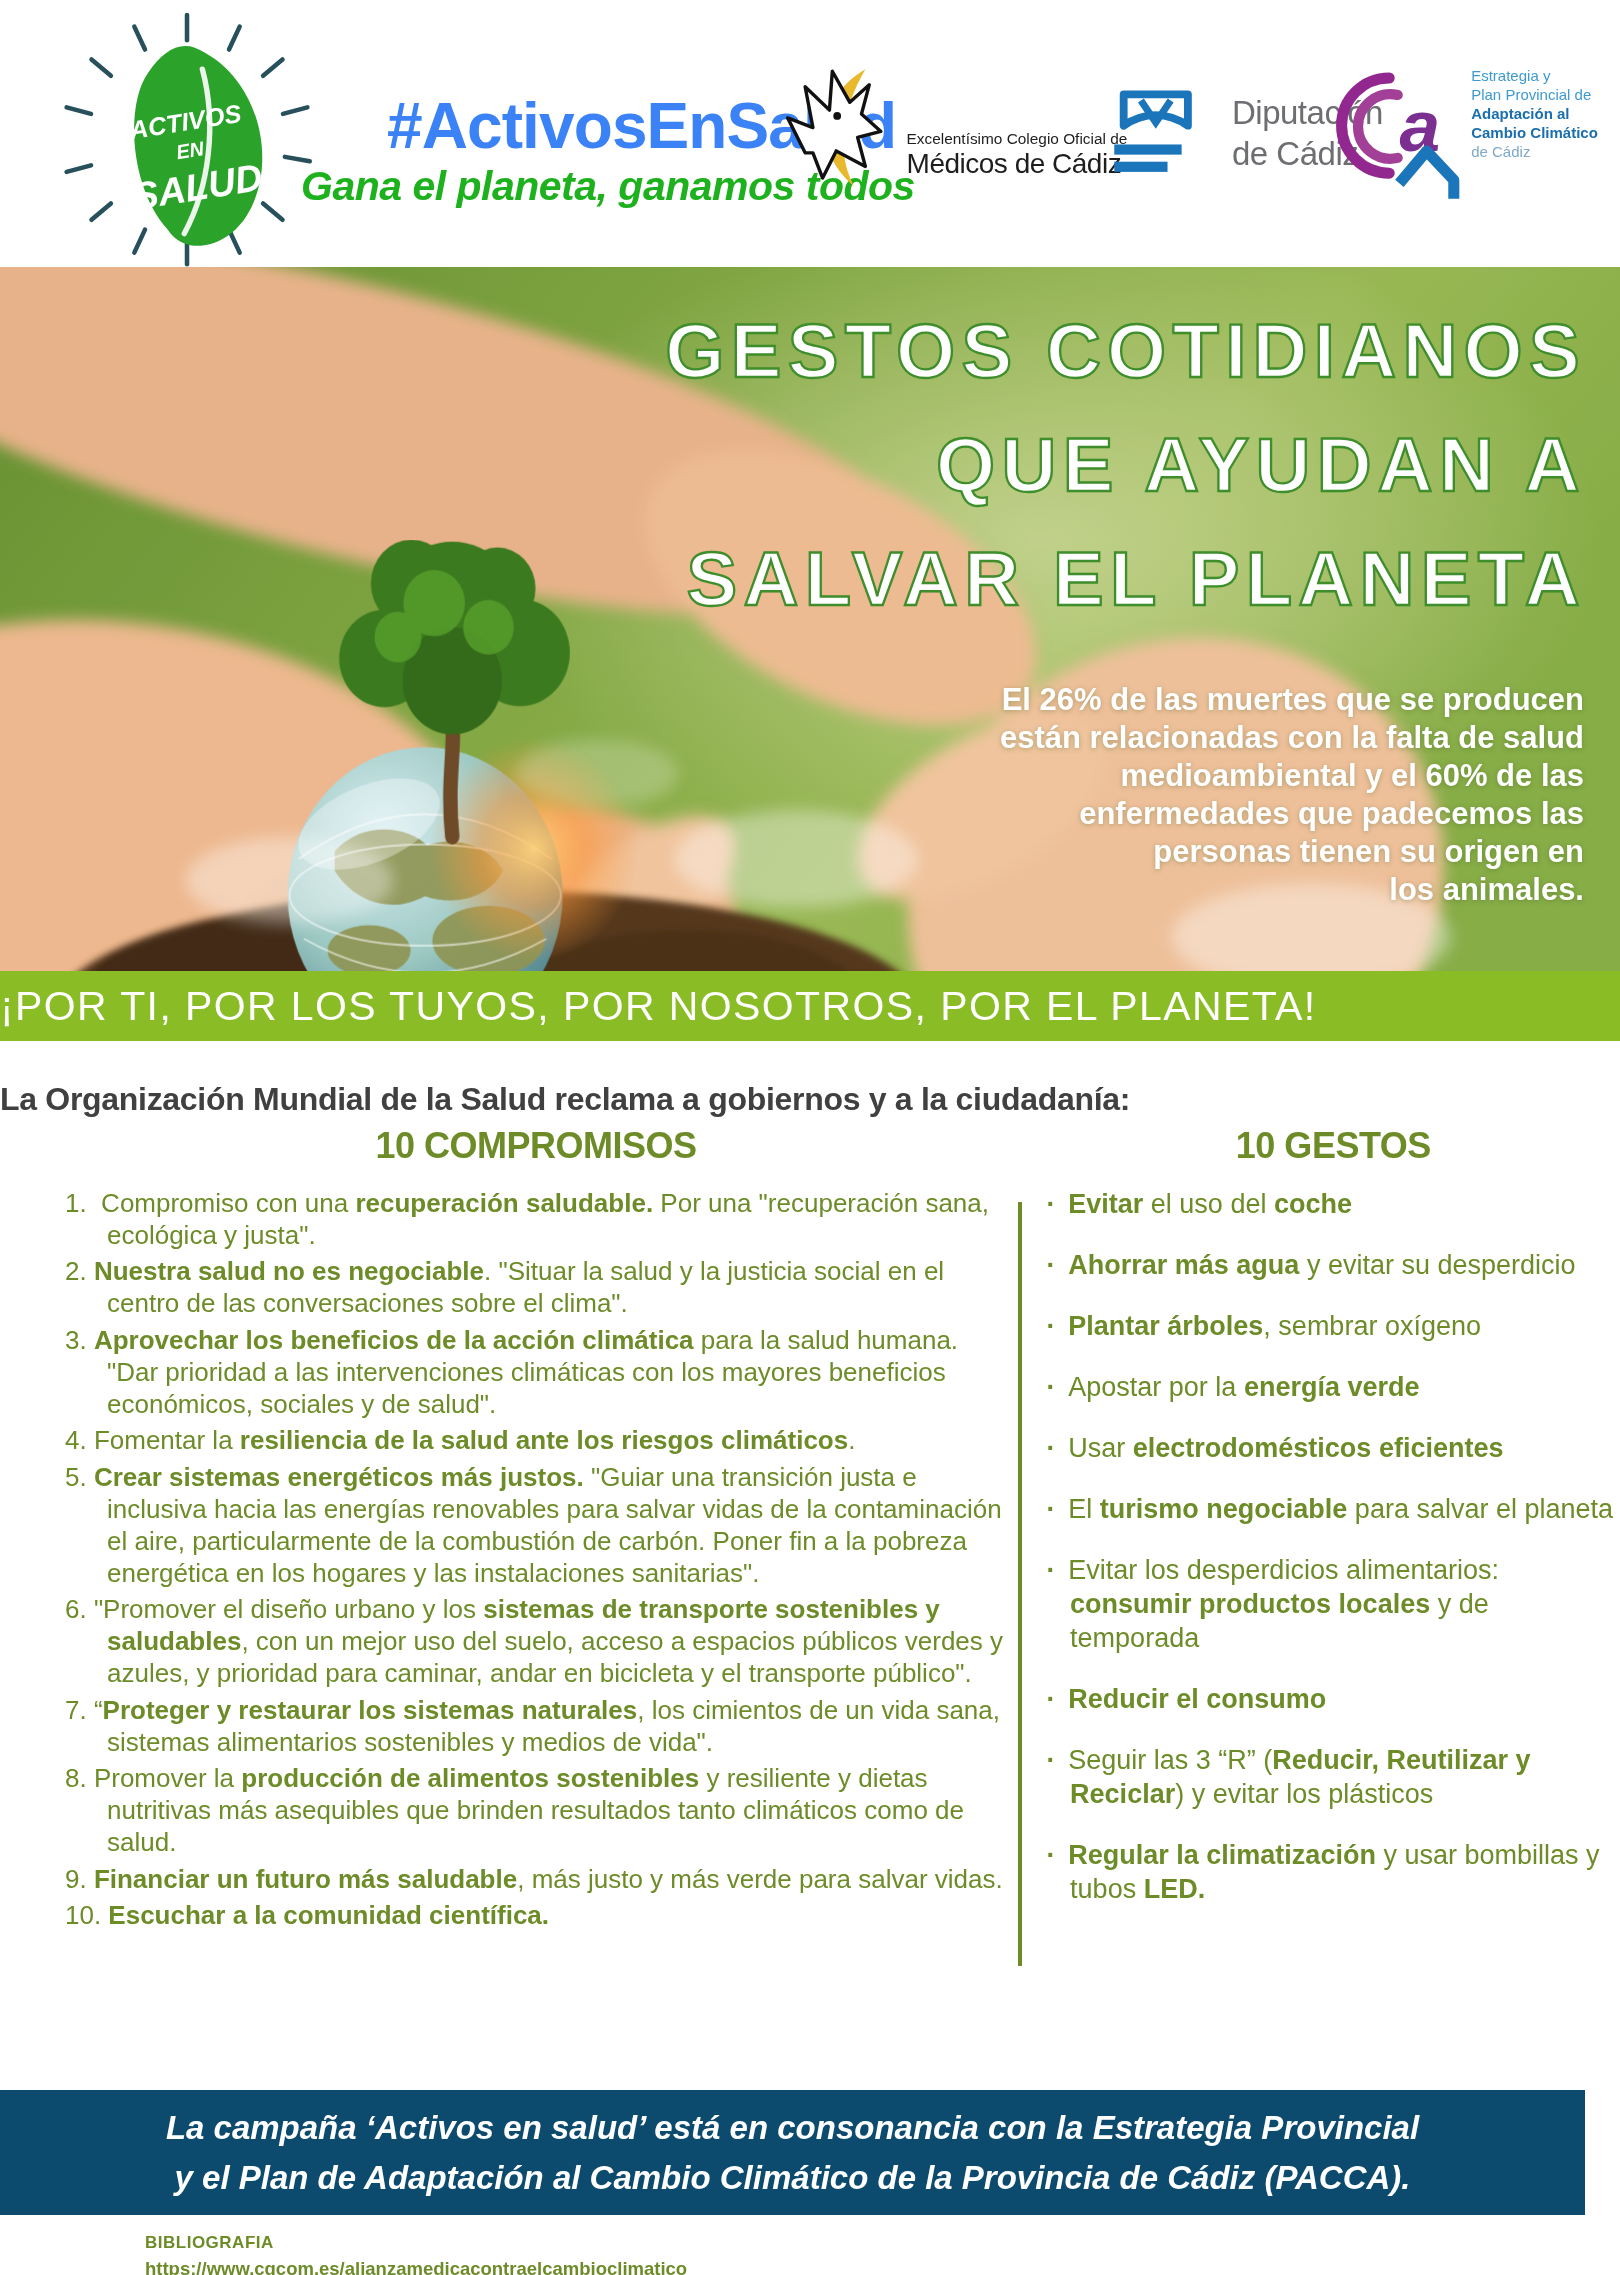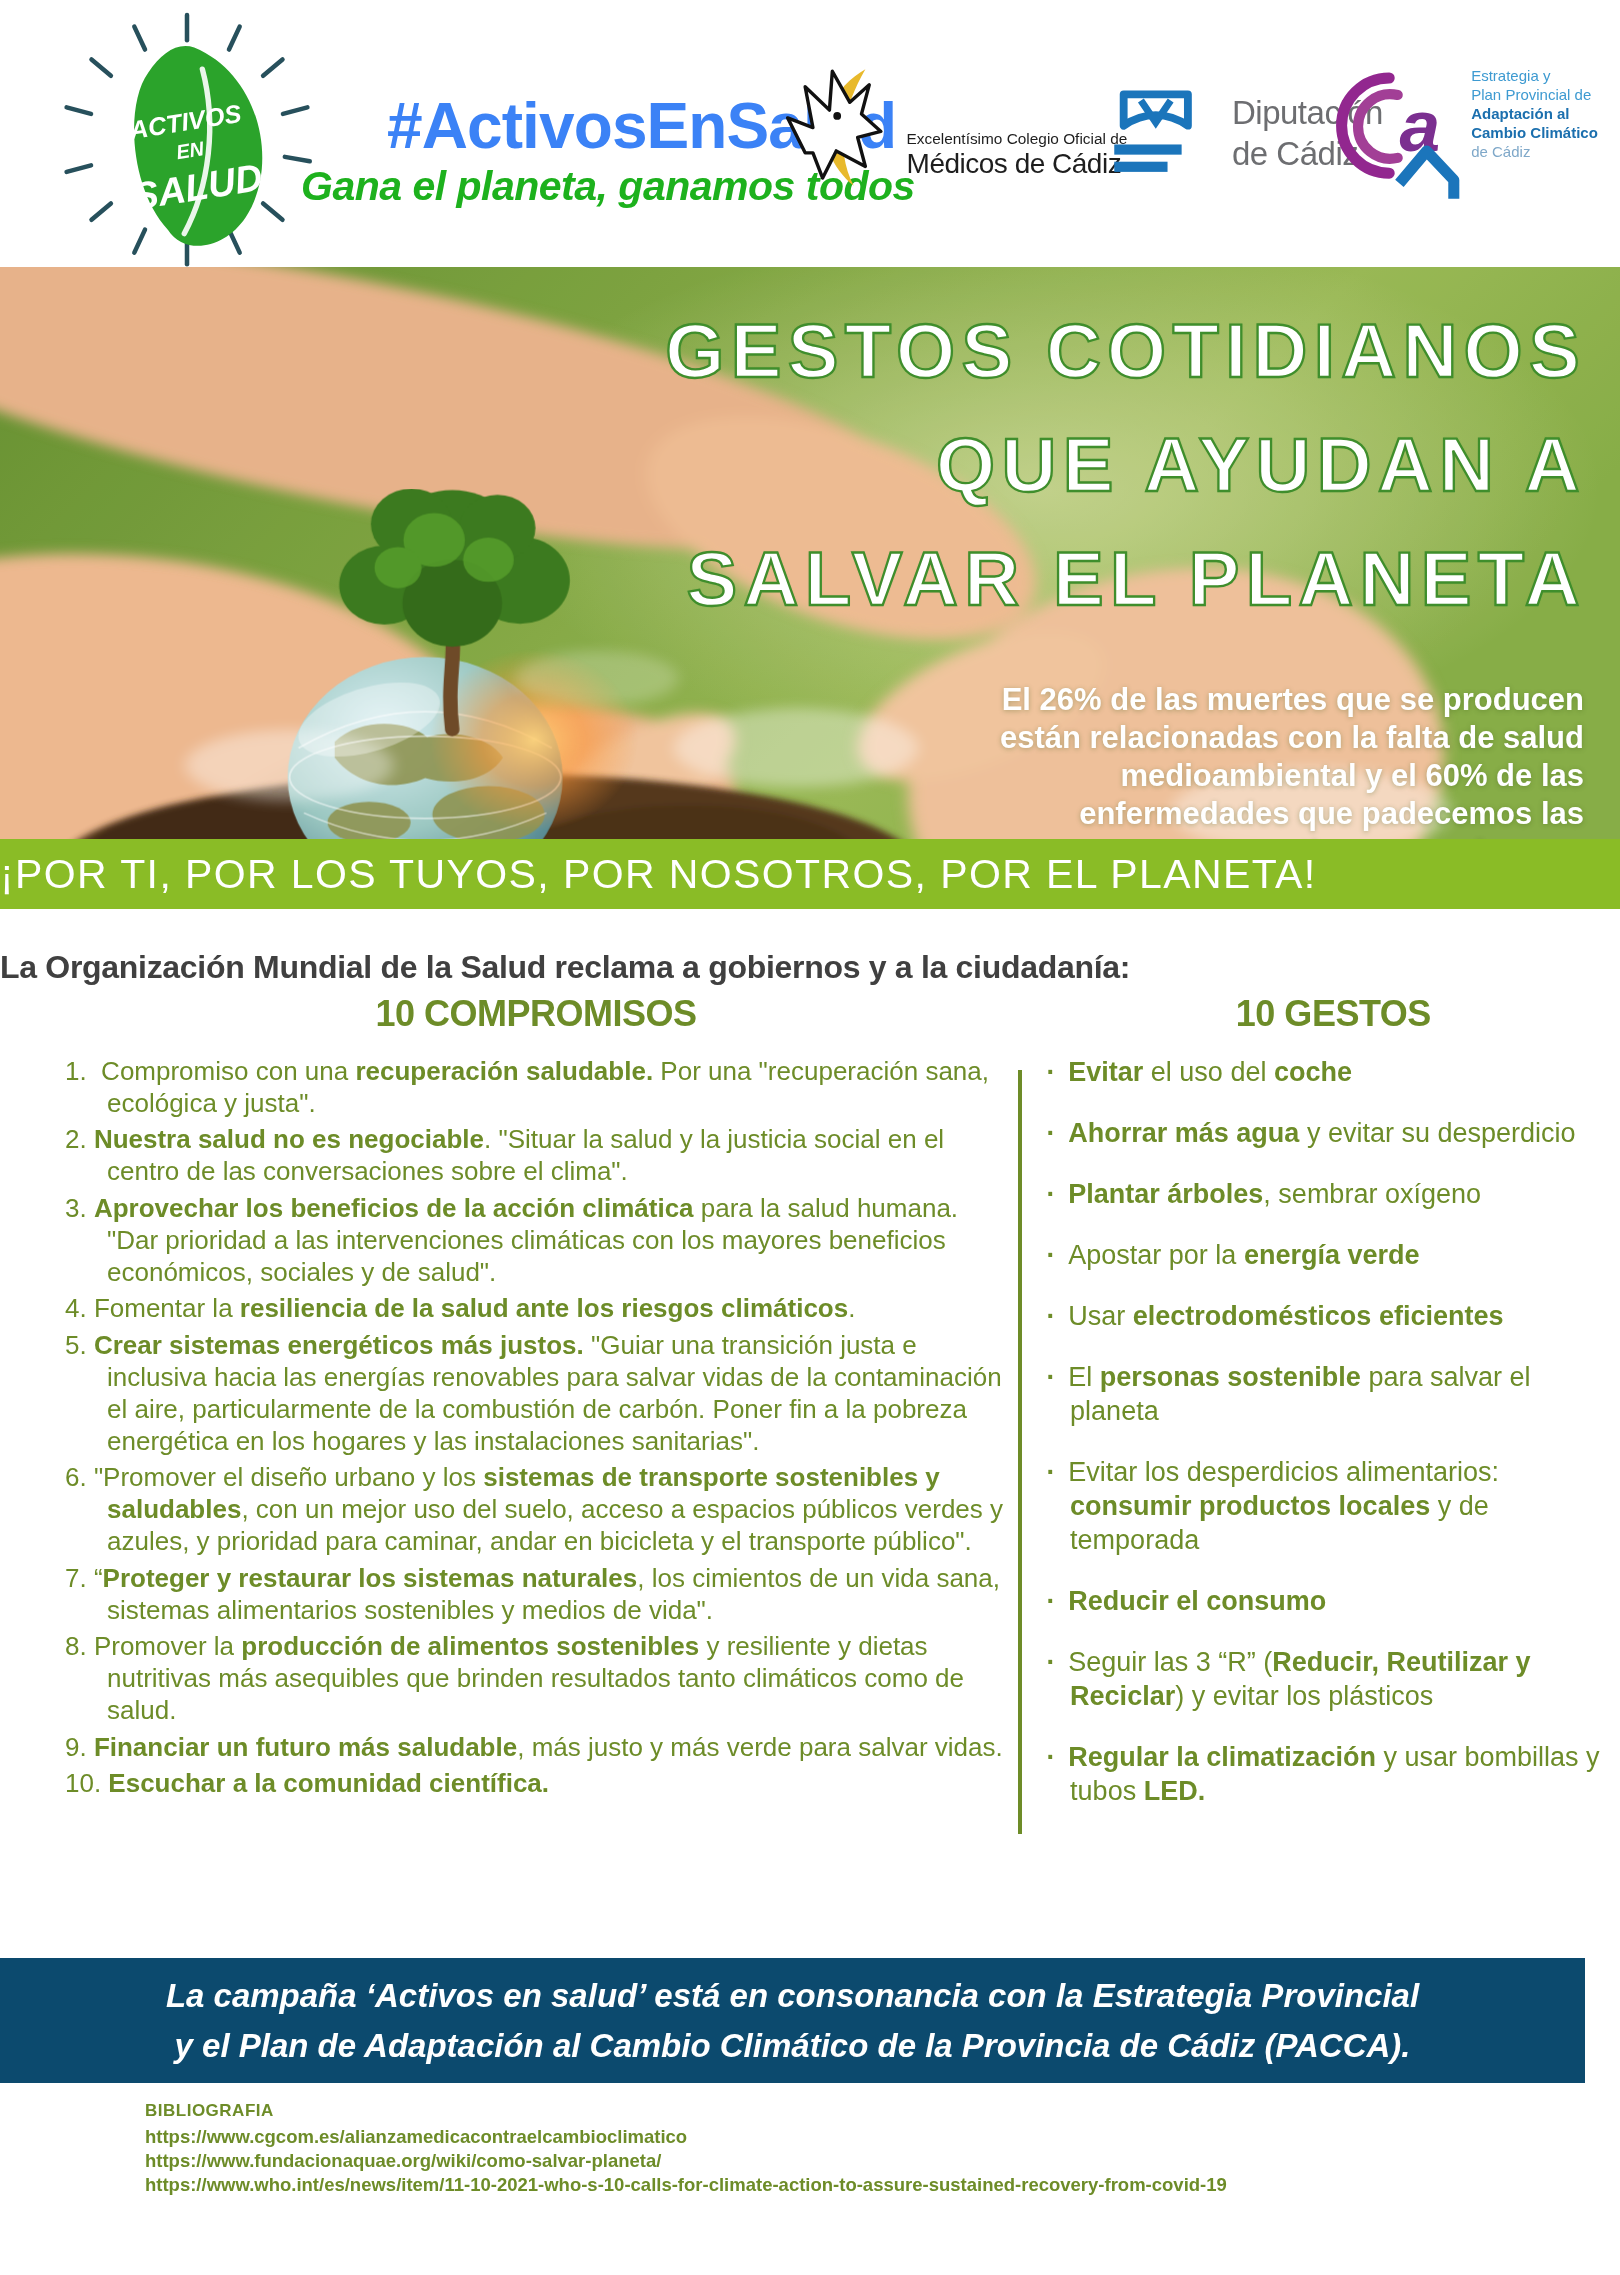--- a/index.html
+++ b/index.html
@@ -17,21 +17,21 @@
   .med-line2{font-size:28px;font-weight:500;letter-spacing:-0.5px;}
   .logo-dip{position:absolute;left:1108px;top:80px;display:flex;align-items:center;gap:30px;}
   .dip-text{font-size:33px;line-height:1.22;color:#6d6e71;font-weight:500;letter-spacing:-0.5px;}
   .logo-pacca{position:absolute;left:1328px;top:51px;display:flex;align-items:flex-start;gap:7.2px;}
   .pacca-text{margin-top:16.3px;font-size:15px;line-height:1.26;}
   .pacca-l0,.pacca-l1{color:#3d9ad1;}
   .pacca-l2,.pacca-l3{color:#1b6fae;font-weight:700;}
   .pacca-l4{color:#7fa8c9;}
 
   
-  .hero{position:relative;height:572px;overflow:hidden;}
+  .hero{position:relative;height:704px;overflow:hidden;}
   .hero svg.scene{position:absolute;left:0;top:0;width:100%;height:100%;}
   .hero-title{position:absolute;top:27px;right:34px;text-align:right;color:#fff;
     font-size:76px;font-weight:700;letter-spacing:6.3px;line-height:1.5;
     -webkit-text-stroke:2.3px #3f8e2c;text-shadow:0 0 1.8px rgba(63,142,44,.6);}
   .hero-para{position:absolute;top:414px;right:36px;width:832px;text-align:right;color:#fff;
     font-size:31px;font-weight:600;line-height:38px;white-space:pre-line;
     text-shadow:0 0.9px 5.4px rgba(55,85,20,.35);}
 
   
   .banner1{height:70px;background:#8abc26;display:flex;align-items:center;justify-content:flex-start;
@@ -265,21 +265,21 @@
     </div>
     <div class="divider"></div>
     <div class="col-right">
       <div class="col-title">10 GESTOS</div>
       <ul class="gestos">
           <li><span class="marker">·</span><span class="b">Evitar</span><span> el uso del </span><span class="b">coche</span></li>
           <li><span class="marker">·</span><span class="b">Ahorrar más agua</span><span> y evitar su desperdicio</span></li>
           <li><span class="marker">·</span><span class="b">Plantar árboles</span><span>, sembrar oxígeno</span></li>
           <li><span class="marker">·</span><span>Apostar por la </span><span class="b">energía verde</span></li>
           <li><span class="marker">·</span><span>Usar </span><span class="b">electrodomésticos eficientes</span></li>
-          <li><span class="marker">·</span><span>El </span><span class="b">personas sostenible</span><span> para salvar el planeta</span></li>
+          <li><span class="marker">·</span><span>El </span><span class="b">turismo negociable</span><span> para salvar el planeta</span></li>
           <li><span class="marker">·</span><span>Evitar los desperdicios alimentarios: </span><span class="b">consumir productos locales</span><span> y de temporada</span></li>
           <li><span class="marker">·</span><span class="b">Reducir el consumo</span></li>
           <li><span class="marker">·</span><span>Seguir las 3 “R” (</span><span class="b">Reducir, Reutilizar y Reciclar</span><span>) y evitar los plásticos</span></li>
           <li><span class="marker">·</span><span class="b">Regular la climatización</span><span> y usar bombillas y tubos </span><span class="b">LED.</span></li>
         </ul>
     </div>
   </div>
 
   <div class="banner2">
     <div>La campaña ‘Activos en salud’ está en consonancia con la Estrategia Provincial</div>

